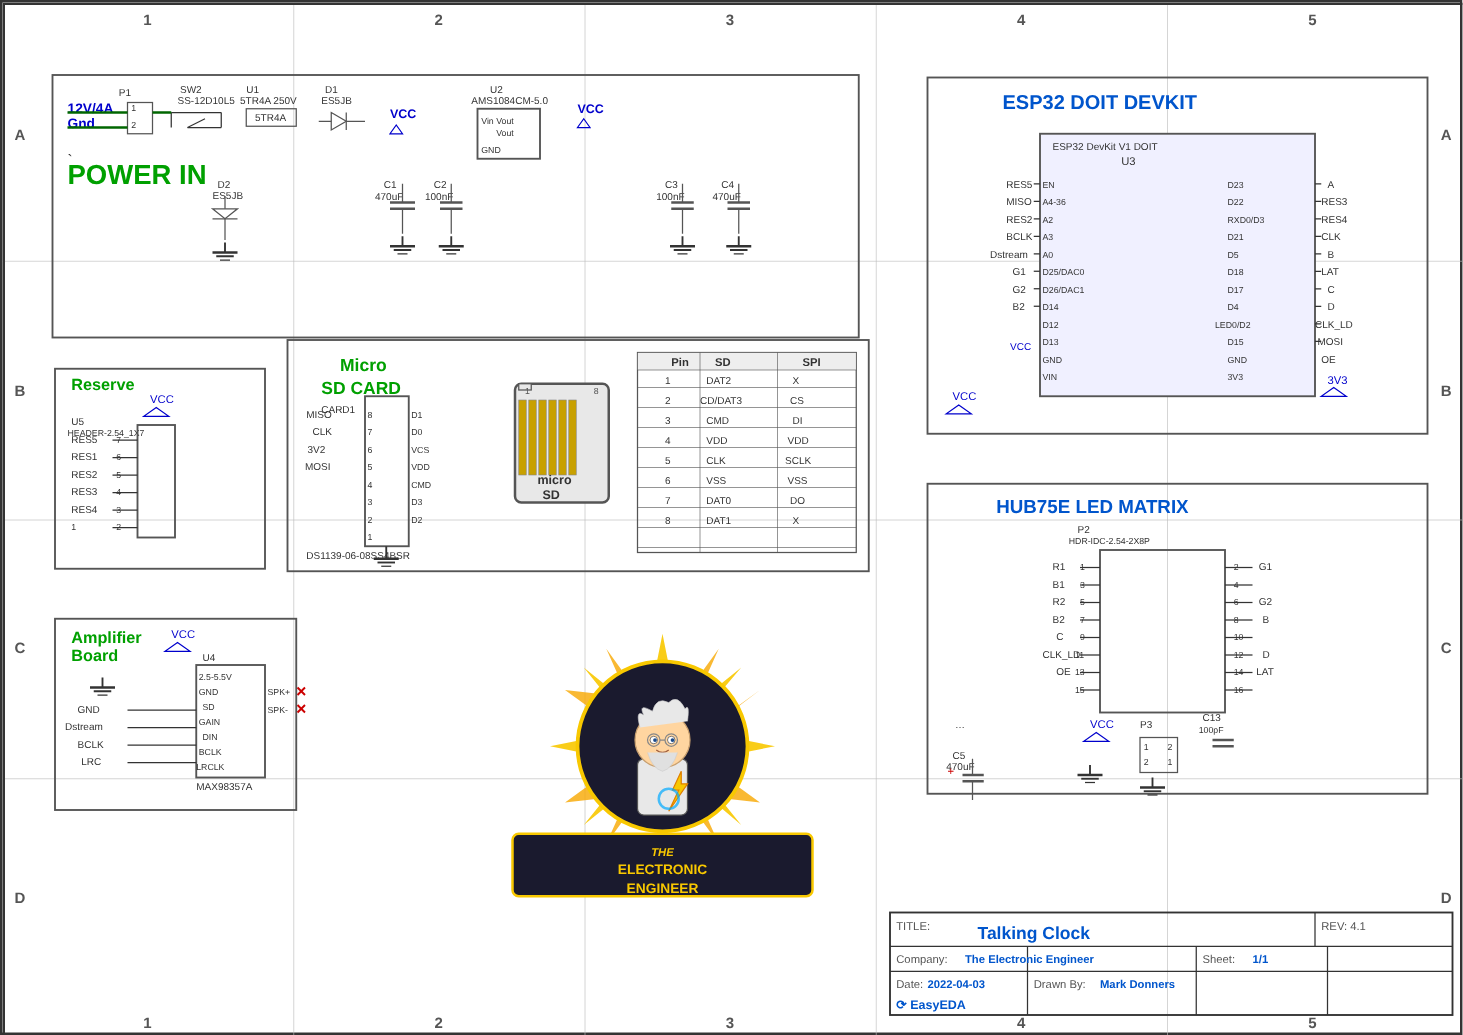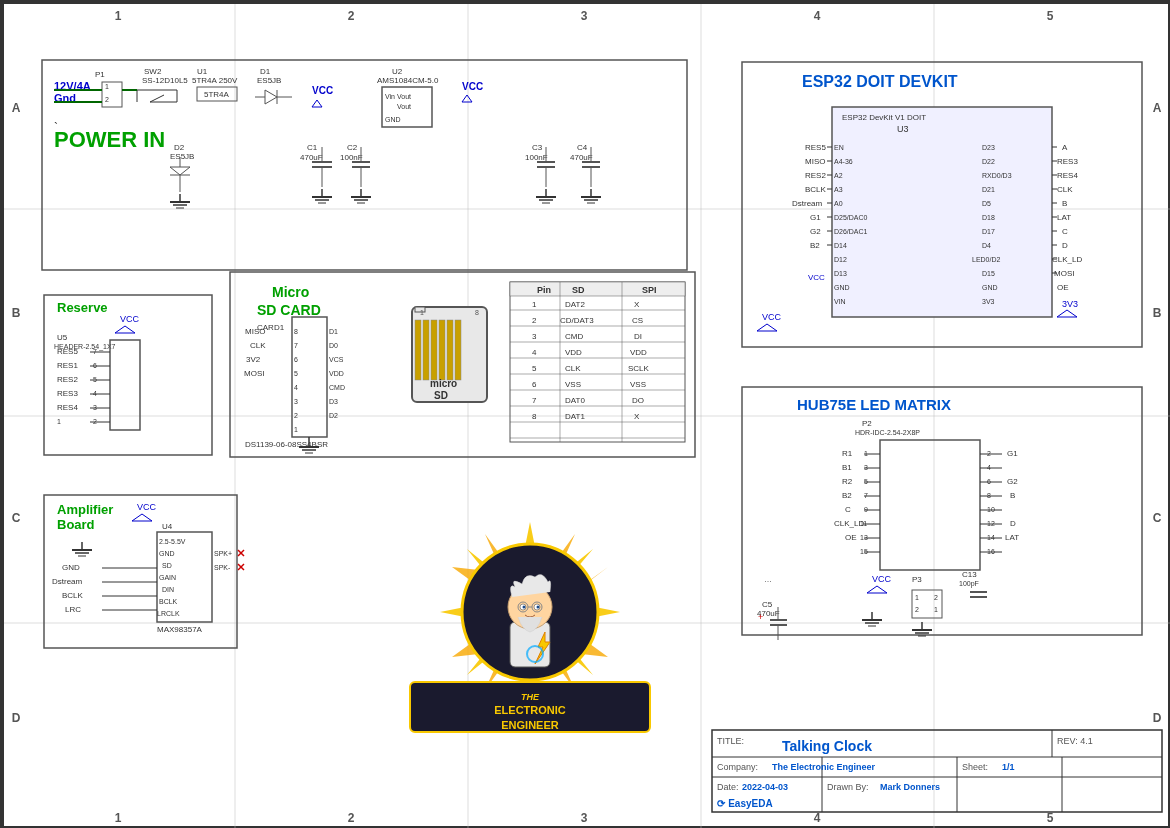--- a/index.html
+++ b/index.html
@@ -553,21 +553,21 @@
 
     <text x="715" y="788" font-size="9" fill="#555">Date:</text>
     <text x="740" y="788" font-size="9" fill="#0055cc" font-weight="bold">2022-04-03</text>
     <text x="825" y="788" font-size="9" fill="#555">Drawn By:</text>
     <text x="878" y="788" font-size="9" fill="#0055cc" font-weight="bold">Mark Donners</text>
 
     <text x="715" y="805" font-size="10" fill="#0055cc" font-weight="bold">⟳ EasyEDA</text>
 
   </svg>
 
-  <div id="logo-area" style="position:absolute; left:385px; top:490px; width:285px; height:245px; display:flex; align-items:flex-end; justify-content:center;">
+  <div id="logo-area" style="position:absolute; left:385px; top:490px; width:285px; height:245px; display:flex; align-items:flex-start; justify-content:center;">
 
     <svg width="250" height="230" viewBox="0 0 250 230">
 
       <g transform="translate(125,105)">
 
         <polygon points="0,-90 8,-50 0,-60 -8,-50" fill="#f8c800" opacity="0.9"></polygon>
         <polygon points="63,-63 35,-30 50,-40 22,-30" fill="#f8c800" opacity="0.9"></polygon>
         <polygon points="90,0 50,-8 60,0 50,8" fill="#f8c800" opacity="0.9"></polygon>
         <polygon points="63,63 30,35 40,50 30,22" fill="#f8c800" opacity="0.9"></polygon>
         <polygon points="0,90 8,50 0,60 -8,50" fill="#f8c800" opacity="0.9"></polygon>

